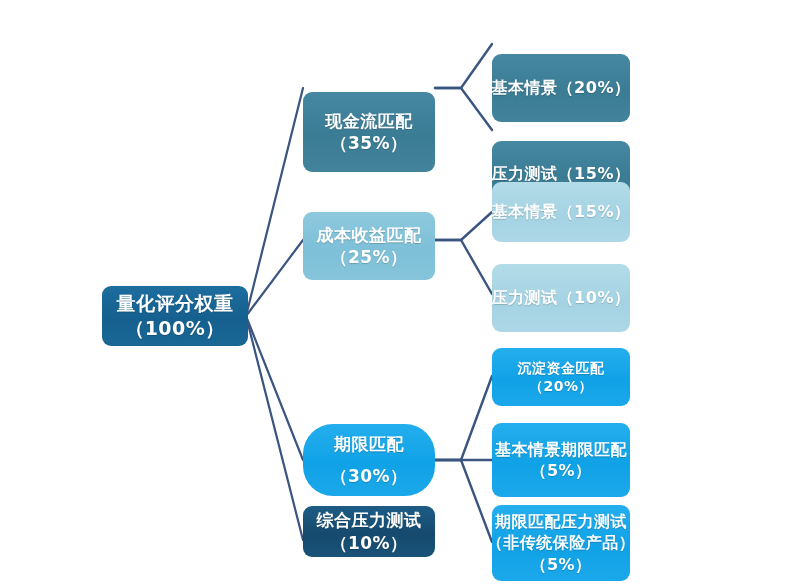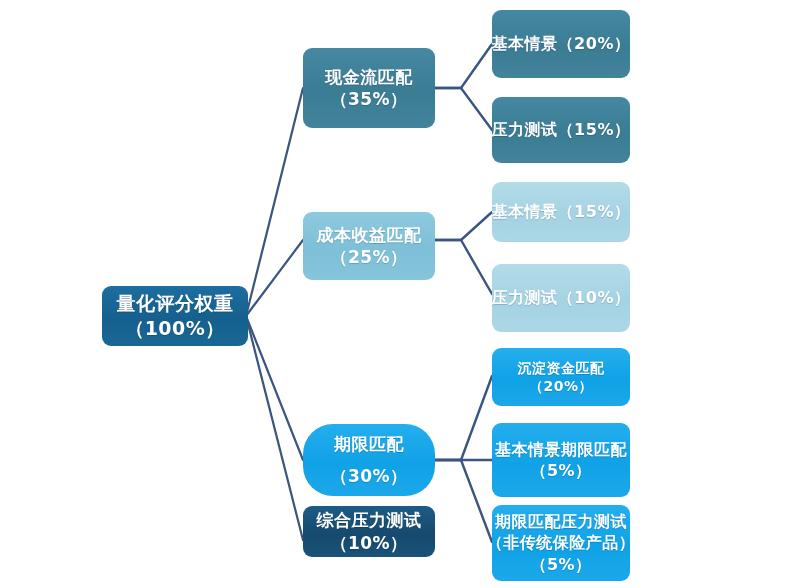--- a/index.html
+++ b/index.html
@@ -44,20 +44,21 @@
   .node .ln {
     display: block;
     white-space: nowrap;
   }
   
   .c-root {
     background: linear-gradient(180deg, #1d6d9e 0%, #15608f 55%, #1a6795 100%);
   }
   .c-teal {
     background: linear-gradient(180deg, #4688a1 0%, #3b7c95 55%, #43839c 100%);
+    margin-top: 44px;
   }
   .c-lightblue {
     background: linear-gradient(180deg, #8ec9de 0%, #7dc0d8 55%, #86c5db 100%);
   }
   .c-paleblue {
     background: linear-gradient(180deg, #b3dbe8 0%, #a5d3e3 55%, #acd7e6 100%);
   }
   .c-cyan {
     background: linear-gradient(180deg, #24aeee 0%, #10a2e6 55%, #1ba8ea 100%);
   }

